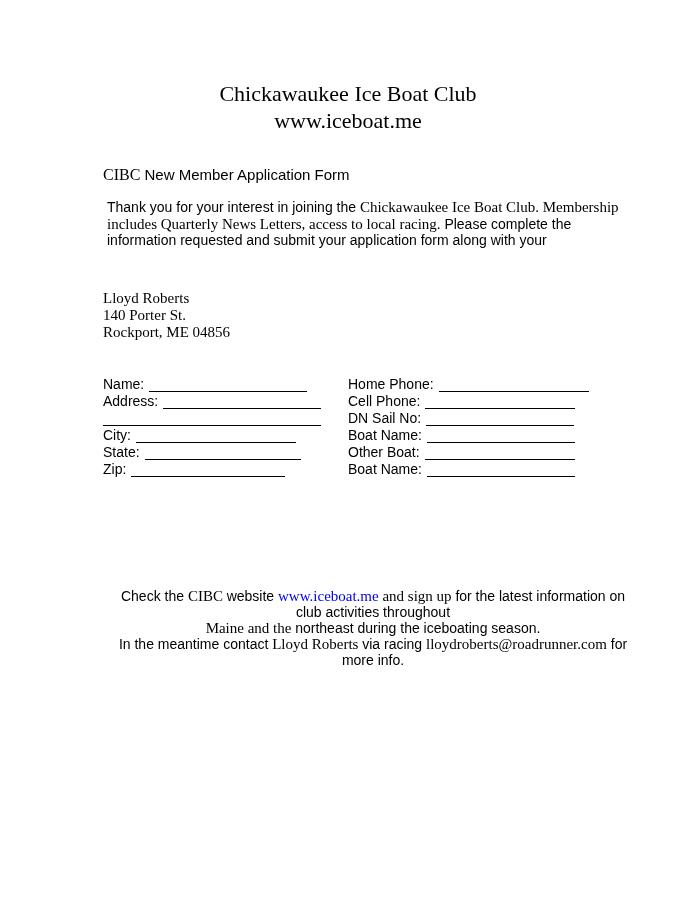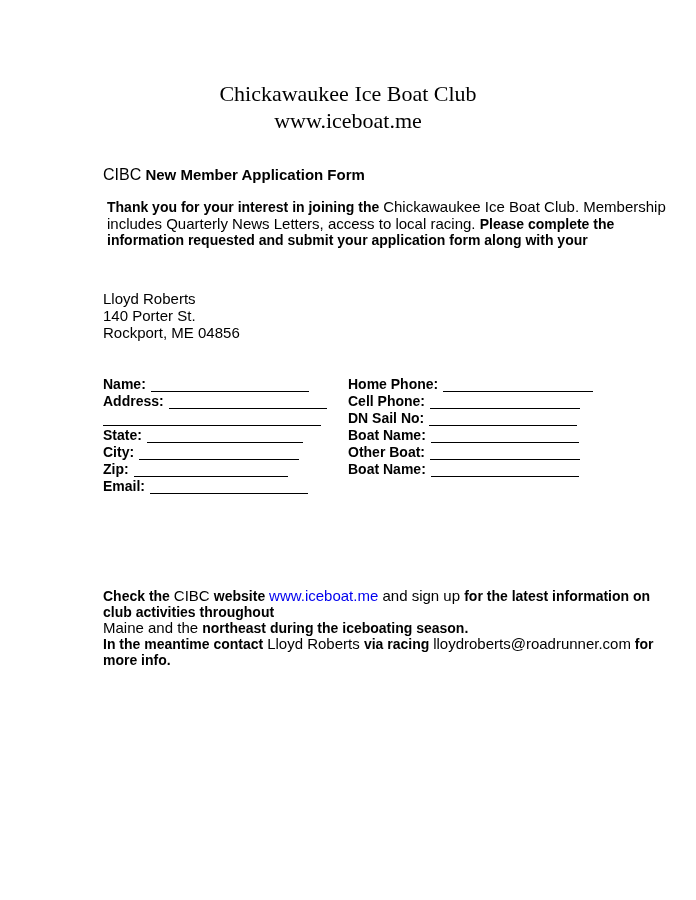--- a/index.html
+++ b/index.html
@@ -9,22 +9,22 @@
   }
   .page {
     position: relative;
     width: 696px;
     height: 900px;
     background: #ffffff;
     color: #000000;
     font-family: "Liberation Sans", sans-serif;
     overflow: hidden;
   }
-  .sans  { font-family: "Liberation Sans", sans-serif;  font-size: 14px; font-weight: bold; }
-  .serif { font-family: Liberation Sans, sans-serif;      font-size: 15px; }
+  .sans  { font-family: "Liberation Sans", sans-serif;  font-size: 14px; }
+  .serif { font-family: Liberation Serif, serif;      font-size: 15px; }
 
   .doc-title {
     position: absolute;
     top: 80px;
     left: 0;
     right: 0;
     text-align: center;
     font-family: "Liberation Serif", serif;
     font-size: 22px;
     font-weight: 400;
@@ -88,20 +88,21 @@
     vertical-align: text-bottom;
   }
 
   .footer-para {
     position: absolute;
     top: 588px;
     left: 103px;
     width: 540px;
     margin: 0;
     line-height: 16px;
+    text-align: center;
   }
   a.doc-link {
     color: #0000EE;
     text-decoration: none;
     cursor: pointer;
   }
 </style>
 </head>
 <body>
 
@@ -131,30 +132,27 @@
     <div class="field-row">
       <span class="field-label sans">Name:</span><span class="blank" style="width:158px"></span>
     </div>
     <div class="field-row">
       <span class="field-label sans">Address:</span><span class="blank" style="width:158px"></span>
     </div>
     <div class="field-row">
       <span class="blank" style="width:218px"></span>
     </div>
     <div class="field-row">
+      <span class="field-label sans">City:</span><span class="blank" style="width:160px"></span>
+    </div>
+    <div class="field-row">
       <span class="field-label sans">State:</span><span class="blank" style="width:156px"></span>
     </div>
     <div class="field-row">
-      <span class="field-label sans">City:</span><span class="blank" style="width:160px"></span>
-    </div>
-    <div class="field-row">
       <span class="field-label sans">Zip:</span><span class="blank" style="width:154px"></span>
-    </div>
-    <div class="field-row">
-      <span class="field-label sans">Email:</span><span class="blank" style="width:158px"></span>
     </div>
   </div>
 
   <div class="col-right">
     <div class="field-row">
       <span class="field-label sans">Home Phone:</span><span class="blank" style="width:150px"></span>
     </div>
     <div class="field-row">
       <span class="field-label sans">Cell Phone:</span><span class="blank" style="width:150px"></span>
     </div>

